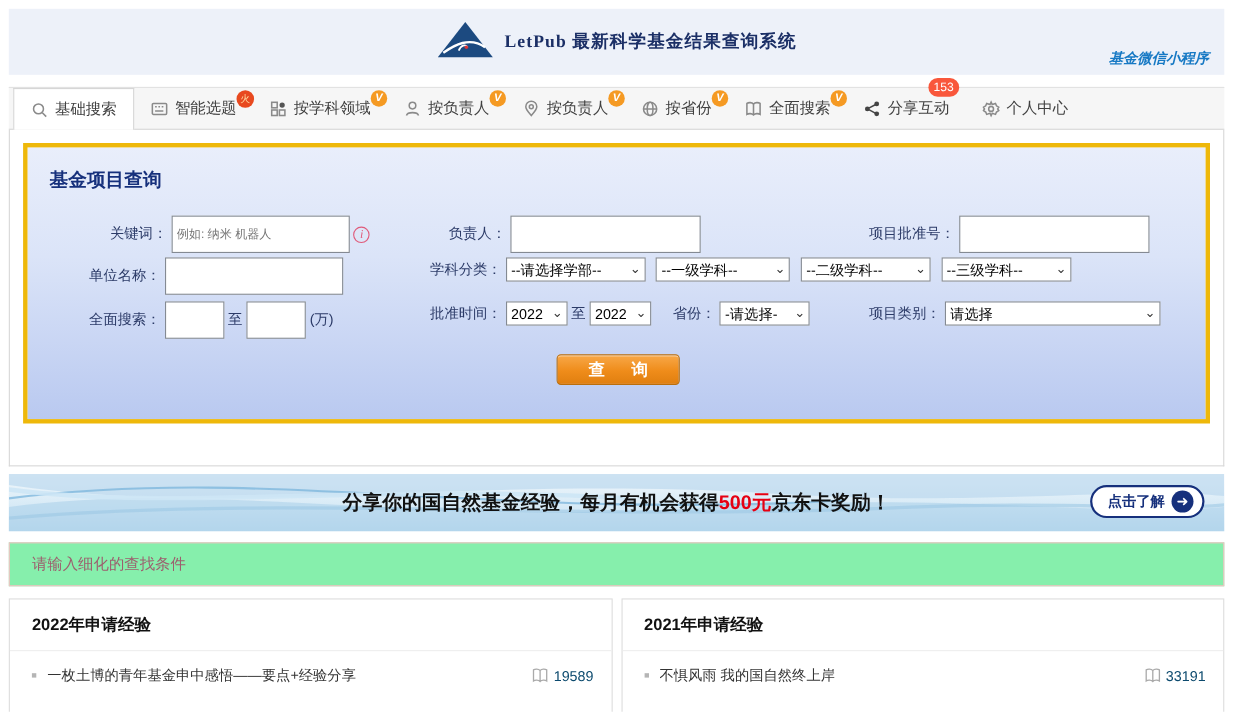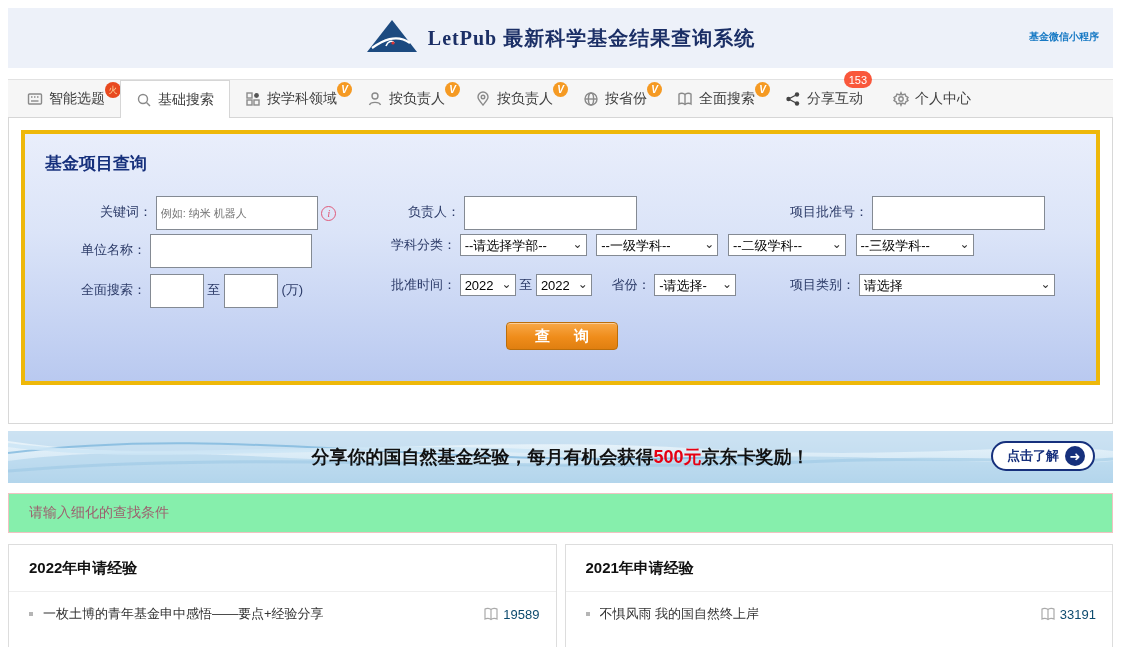--- a/index.html
+++ b/index.html
@@ -4,22 +4,22 @@
 <style>
   * { margin:0; padding:0; box-sizing:border-box; }
   html,body { width:1121px; height:647px; overflow:hidden; background:#fff;
     font-family:"Liberation Sans","DejaVu Sans",sans-serif; }
   .page { margin:8px 8px 0 8px; }
 
   
   .hdr { height:60px; background:#edf1f9; display:flex; align-items:center; justify-content:center; position:relative; }
   .hdr-brand { display:flex; align-items:center; gap:10px; }
   .logo { width:52px; height:34px; }
-  .hdr-title { font-family:"Liberation Serif","DejaVu Serif",serif; font-weight:bold; font-size:20px; color:#1b2f66; letter-spacing:1px; }
-  .hdr-link { position:absolute; right:14px; top:22px; color:#1779c4; font-size:10px; font-weight:bold; text-decoration:none; }
+  .hdr-title { font-family:"Liberation Serif","DejaVu Serif",serif; font-weight:bold; font-size:16px; color:#1b2f66; letter-spacing:1px; }
+  .hdr-link { position:absolute; right:14px; top:36px; color:#1779c4; font-size:13px; font-weight:bold; text-decoration:none;font-style:italic; }
 
   
   .tabbar { margin-top:11px; height:39px; background:#f6f6f6; border-top:1px solid #e2e2e2; border-bottom:1px solid #d6d6d6; display:flex; align-items:stretch; padding-left:4px; position:relative; }
   .tab { position:relative; display:flex; align-items:center; gap:6px; padding:0 15px; font-size:14px; color:#404040; cursor:pointer; white-space:nowrap; }
   .tab.active { background:#fff; border:1px solid #d6d6d6; border-bottom:none; margin-bottom:-1px; }
   .tab .ticon { display:inline-flex; width:16px; height:16px; }
   .badge-v { position:absolute; top:2px; right:0px; width:15px; height:15px; border-radius:50%; background:#f59a23; color:#fff; font-size:10px; font-weight:bold; font-style:italic; display:flex; align-items:center; justify-content:center; }
   .badge-fire { position:absolute; top:2px; right:-1px; width:16px; height:16px; border-radius:50%; background:#e8491f; color:#ffd9a0; font-size:9px; display:flex; align-items:center; justify-content:center; }
   .badge-count { position:absolute; top:-9px; right:6px; min-width:26px; height:17px; padding:0 5px; border-radius:9px; background:#f9573b; color:#fff; font-size:11px; display:flex; align-items:center; justify-content:center;margin-left:34px; }
 
@@ -71,42 +71,42 @@
           <circle cx="27" cy="24" r="1.6" fill="#d33"></circle>
         </svg>
       </span>
       <span class="hdr-title">LetPub 最新科学基金结果查询系统</span>
     </div>
     <a class="hdr-link">基金微信小程序</a>
   </div>
 
   <div class="tabbar">
 
+    <div class="tab active">
+      <span class="ticon">
+        <svg viewBox="0 0 16 16">
+            <circle class="st" cx="7" cy="7" r="4.5"></circle>
+            <line class="st" x1="10.5" y1="10.5" x2="14" y2="14"></line>
+          </svg>
+      </span>
+        <span>基础搜索</span>
+    </div>
+
     <div class="tab">
       <span class="ticon">
         <svg viewBox="0 0 16 16">
             <rect class="st" x="1.5" y="3" width="13" height="10" rx="1"></rect>
             <line class="st" x1="4" y1="6" x2="5.5" y2="6"></line>
             <line class="st" x1="7" y1="6" x2="8.5" y2="6"></line>
             <line class="st" x1="10" y1="6" x2="11.5" y2="6"></line>
             <line class="st" x1="4" y1="10" x2="11.5" y2="10"></line>
           </svg>
       </span>
         <span>智能选题</span>
       <span class="badge-fire">火</span>
-    </div>
-
-    <div class="tab active">
-      <span class="ticon">
-        <svg viewBox="0 0 16 16">
-            <circle class="st" cx="7" cy="7" r="4.5"></circle>
-            <line class="st" x1="10.5" y1="10.5" x2="14" y2="14"></line>
-          </svg>
-      </span>
-        <span>基础搜索</span>
     </div>
 
     <div class="tab">
       <span class="ticon">
         <svg viewBox="0 0 16 16">
             <rect class="st" x="2" y="2" width="5" height="5"></rect>
             <rect class="st" x="2" y="9" width="5" height="5"></rect>
             <rect class="st" x="9" y="9" width="5" height="5"></rect>
             <circle cx="11.5" cy="4.5" r="2.4" fill="#555"></circle>
           </svg>

